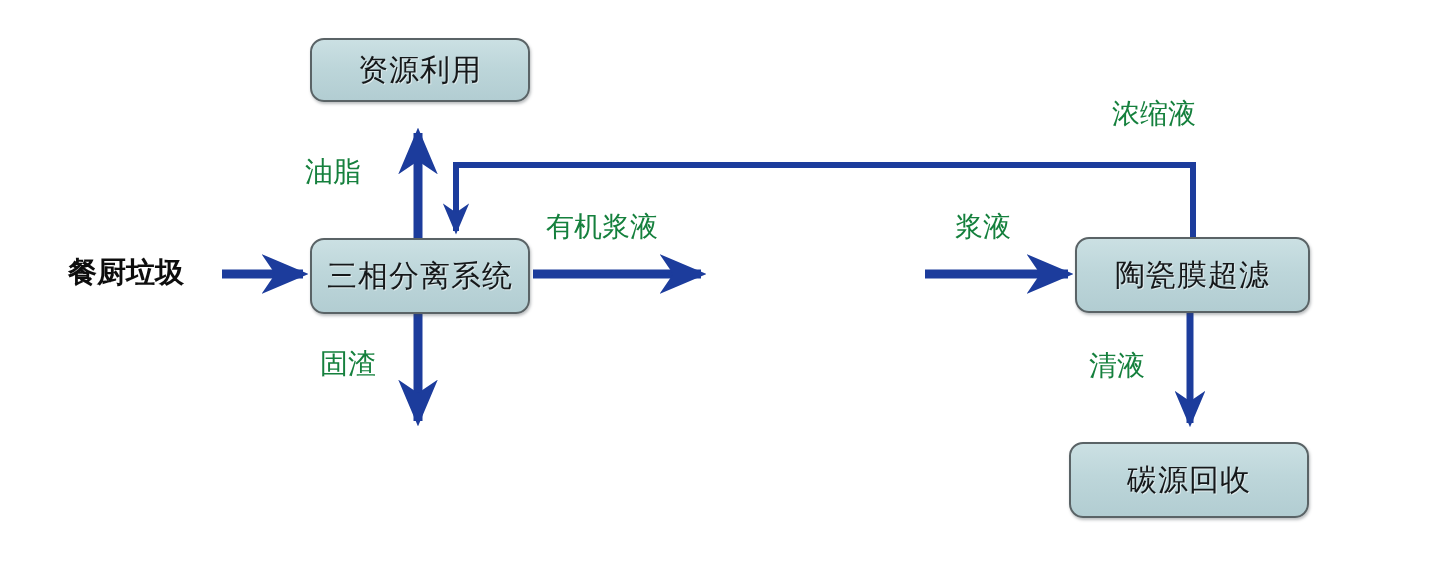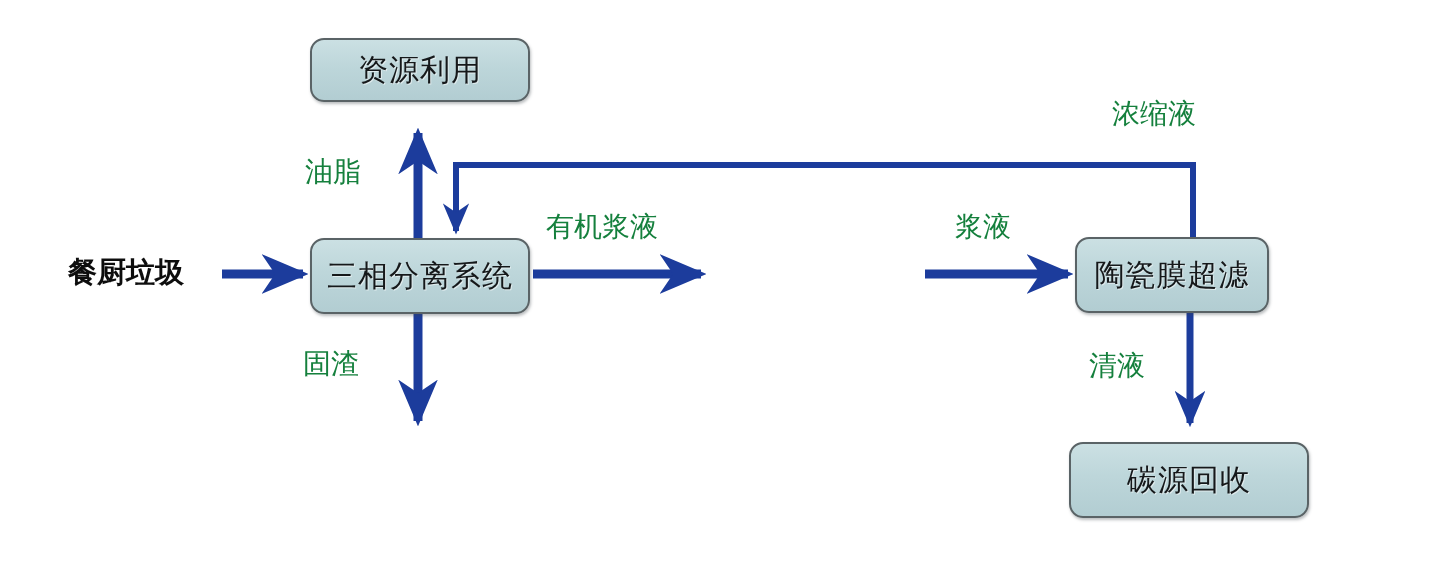--- a/index.html
+++ b/index.html
@@ -98,32 +98,32 @@
 
   <div class="node" style="left:310px; top:38px; width:220px; height:64px;">
     <span class="node-label">资源利用</span>
   </div>
 
   <div class="node" style="left:310px; top:238px; width:220px; height:76px;">
     <span class="node-label">三相分离系统</span>
   </div>
 
 
-  <div class="node" style="left:1075px; top:237px; width:194px; height:76px;">
+  <div class="node" style="left:1075px; top:237px; width:235px; height:76px;">
     <span class="node-label">陶瓷膜超滤</span>
   </div>
 
 
   <div class="node" style="left:1069px; top:442px; width:240px; height:76px;">
     <span class="node-label">碳源回收</span>
   </div>
 
   <div class="edge-label" style="left:305px; top:158px;">油脂</div>
 
-  <div class="edge-label" style="left:303px; top:350px;">固渣</div>
+  <div class="edge-label" style="left:320px; top:350px;">固渣</div>
 
   <div class="edge-label" style="left:546px; top:213px;">有机浆液</div>
 
   <div class="edge-label" style="left:955px; top:213px;">浆液</div>
 
   <div class="edge-label" style="left:1112px; top:100px;">浓缩液</div>
 
   <div class="edge-label" style="left:1089px; top:352px;">清液</div>
 
 </div>

